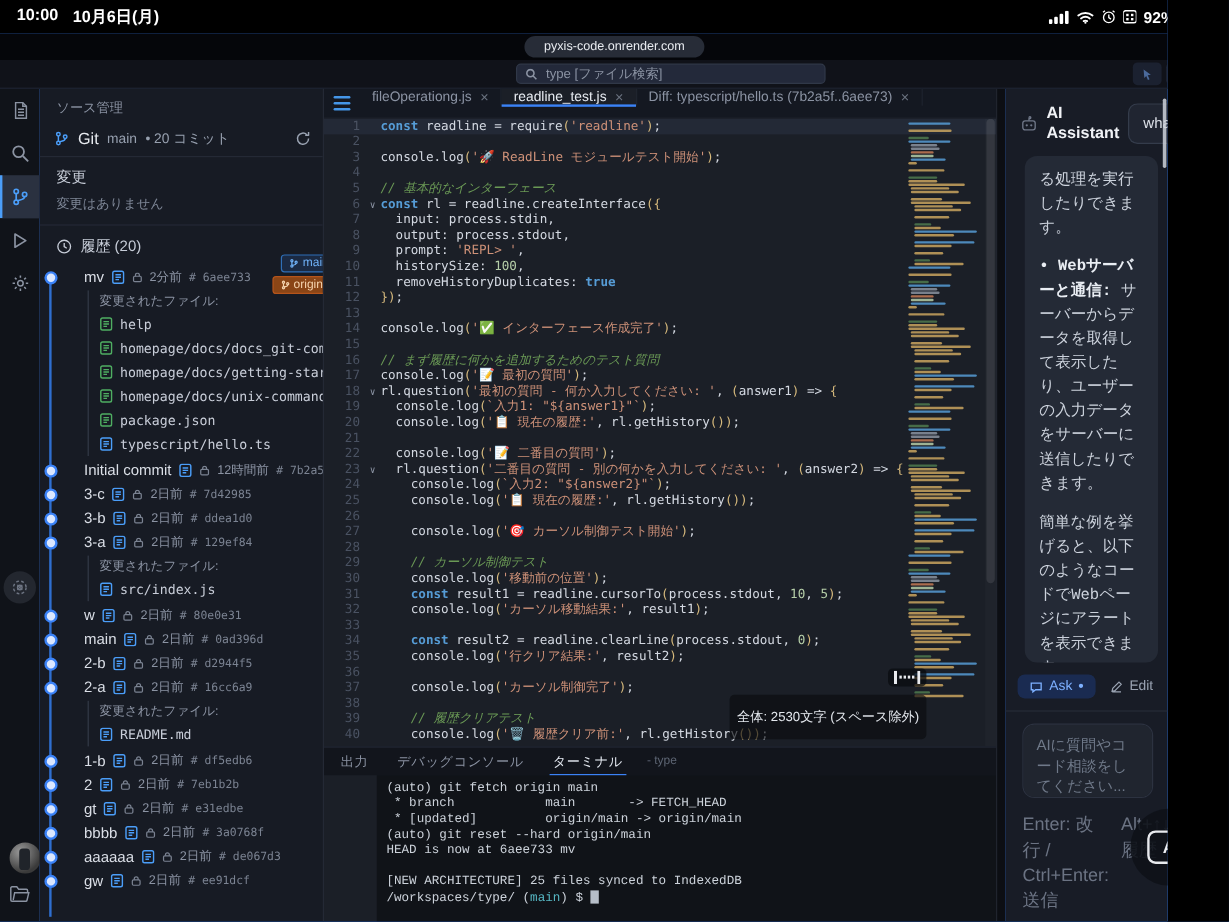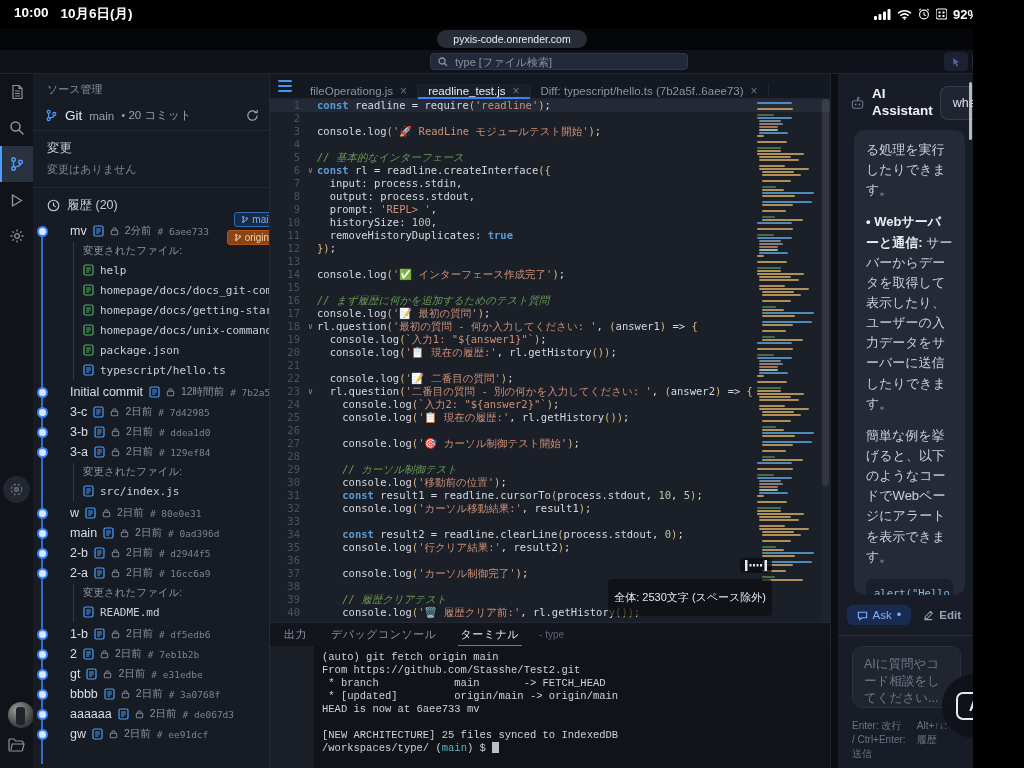--- a/index.html
+++ b/index.html
@@ -115,36 +115,36 @@
   .gutter{position:absolute;left:830px;top:74px;width:8px;bottom:0;background:#0c0e13;border-left:1px solid #20242e;box-sizing:border-box;}
   .ai{position:absolute;left:838px;top:74px;right:0;bottom:0;background:#181c26;display:flex;flex-direction:column;}
   .ai-scroll{position:absolute;right:1px;top:8px;width:3px;height:58px;background:#cfd4dc;border-radius:2px;opacity:.85;z-index:5;}
   .ai-header{display:flex;align-items:center;gap:7px;padding:12px 0 8px 12px;}
   .ai-title{width:64px;font-size:13.5px;font-weight:bold;color:#f0f2f6;line-height:1.25;}
   .ai-select{flex:1;display:flex;align-items:center;justify-content:space-between;background:#202531;
     border:1px solid #343c4b;border-radius:8px 0 0 8px;border-right:none;padding:9px 8px 9px 12px;
     color:#dde1e8;font-size:12.5px;white-space:nowrap;}
   .ai-bubble{flex:1;margin:2px 8px 0 16px;background:#242a36;border-radius:10px;padding:10px 12px;
     overflow:hidden;font-size:13px;line-height:1.55;color:#ccd2dc;}
-  .ap{margin:0 0 12px;}
+  .ap{margin:0 0 12px;font-family:Liberation Mono, monospace;}
   .ap strong{color:#e9edf3;}
   .acode{background:#1a202b;border-radius:6px;padding:6px 8px;margin:0 0 12px;
     font-family:"DejaVu Sans Mono",monospace;font-size:10.5px;color:#8ab4d8;}
   .ai-btnrow{display:flex;justify-content:flex-end;align-items:center;gap:12px;padding:10px 12px;
     border-bottom:1px solid #262c38;}
   .ask-btn{display:flex;align-items:center;gap:5px;background:rgba(37,99,235,.22);border-radius:6px;
     padding:4px 10px;color:#7db0ff;font-size:11.5px;}
   .ask-btn .ndot{color:#7db0ff;font-size:13px;line-height:8px;}
-  .edit-btn{display:flex;align-items:flex-end;gap:5px;color:#9aa3b2;font-size:11.5px;font-weight:bold;}
+  .edit-btn{display:flex;align-items:flex-end;gap:5px;color:#9aa3b2;font-size:11.5px;}
   .ai-inputwrap{margin:10px 12px 0 14px;position:relative;}
   .ai-input{width:100%;height:62px;box-sizing:border-box;background:#20252f;border:1px solid #2c3240;
     border-radius:10px;resize:none;outline:none;padding:9px 11px;color:#c7ccd6;font-size:12.5px;
     font-family:"Liberation Sans",sans-serif;}
   .ai-input::placeholder{color:#6f7989;}
-  .ai-hints{display:flex;gap:10px;padding:7px 14px;color:#6b7383;font-size:10px;line-height:1.4;}
+  .ai-hints{display:flex;gap:10px;padding:7px 14px;color:#6b7383;font-size:15px;line-height:1.4;}
   .ai-hints .h1{flex:1.3;} .ai-hints .h2{flex:1;}
   .send-circle{position:absolute;left:984px;top:694px;width:30px;height:30px;border-radius:50%;background:#2563eb;z-index:6;}
   .akey-circle{position:absolute;left:942px;top:674px;width:64px;height:64px;border-radius:50%;
     background:rgba(14,17,24,.88);z-index:7;display:flex;align-items:center;justify-content:center;}
   .akey{width:32px;height:24px;border:2px solid #e8eaee;border-radius:7px;display:flex;align-items:center;
     justify-content:center;color:#eef0f4;font-size:14px;font-weight:bold;}
   .crescent{position:absolute;left:997px;top:733px;width:18px;height:18px;border-radius:50%;background:#fff;z-index:6;}
   .crescent::after{content:"";position:absolute;left:-6px;top:-6px;width:20px;height:20px;border-radius:50%;background:#181c26;}
 </style>
 </head>
@@ -686,21 +686,21 @@
       </div>
   </div>
 
   <div class="editor">
     <div class="tabbar">
       <div class="burger">
           <i></i>
           <i></i>
           <i></i>
         </div>
-      <div id="tabs" style="display:flex;align-items:flex-end;">
+      <div id="tabs" style="display:flex;align-items:flex-start;">
           <div class="tab">
             <span class="tab-label">fileOperationg.js</span>
             <span class="tab-close">×</span>
           </div>
           <div class="tab active">
             <span class="tab-label">readline_test.js</span>
             <span class="tab-close">×</span>
           </div>
           <div class="tab">
             <span class="tab-label">Diff: typescript/hello.ts (7b2a5f..6aee73)</span>
@@ -933,23 +933,23 @@
     <div class="paneltabs">
       <span id="ptabs" style="display:flex;gap:24px;align-items:center;">
           <span class="ptab">出力</span>
           <span class="ptab">デバッグコンソール</span>
           <span class="ptab active">ターミナル</span>
         </span>
       <span class="ptab-suffix">- type</span>
     </div>
     <div class="terminal" id="term">
         <div class="tl">(auto) git fetch origin main</div>
-        <div class="tl">From https://github.com/Stasshe/Test2.git</div>
         <div class="tl"> * branch            main       -&gt; FETCH_HEAD</div>
         <div class="tl"> * [updated]         origin/main -&gt; origin/main</div>
+        <div class="tl">(auto) git reset --hard origin/main</div>
         <div class="tl">HEAD is now at 6aee733 mv</div>
         <div class="tl"> </div>
         <div class="tl">[NEW ARCHITECTURE] 25 files synced to IndexedDB</div>
         <div class="tl"><span>/workspaces/type/ (</span><span class="t-branch">main</span><span>) $ </span><span class="cursor"></span></div>
       </div>
   </div>
 
   <div class="gutter"></div>
 
   <div class="ai">

